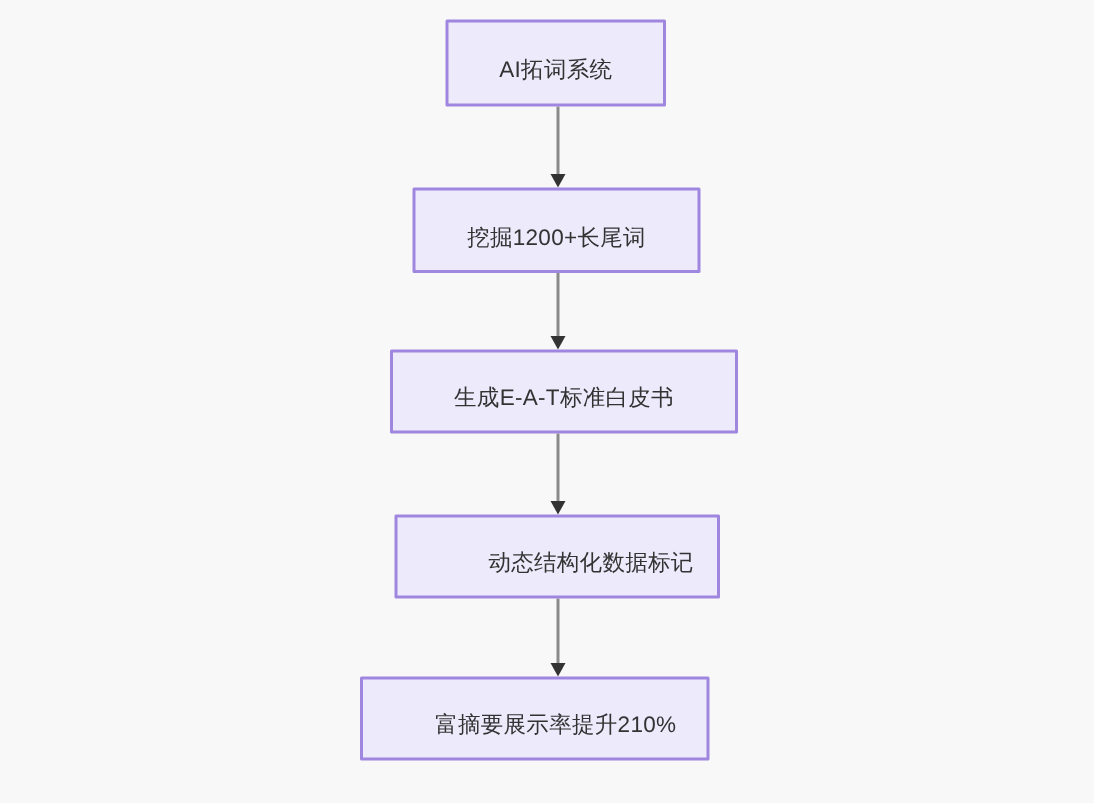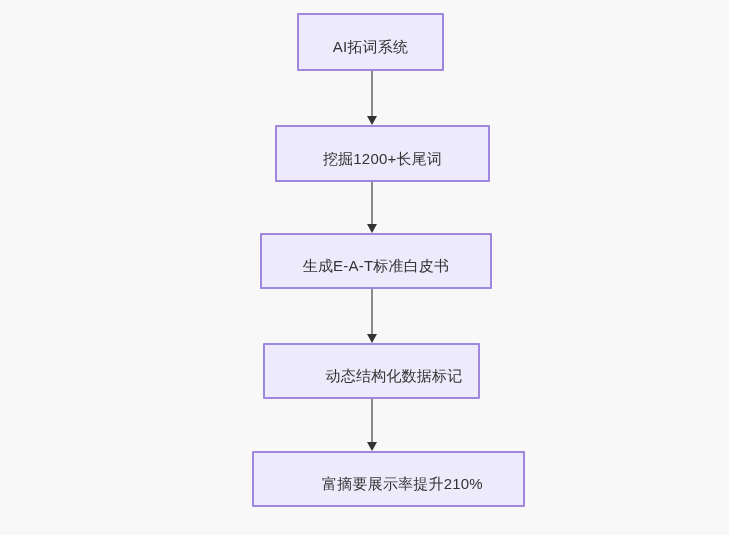--- a/index.html
+++ b/index.html
@@ -78,26 +78,26 @@
     <div class="edge-arrow" style="top: 45px; border-top-color: rgb(51, 51, 51);"></div>
   </div>
   <div class="edge" id="edge-4" style="left: 371px; top: 399px; height: 52px;">
     <div class="edge-line" style="height: 45px; background: rgb(138, 138, 138);"></div>
     <div class="edge-arrow" style="top: 43px; border-top-color: rgb(51, 51, 51);"></div>
   </div>
 
   <div class="node" id="node-1" style="left: 297px; top: 13px; width: 147px; height: 58px; background: rgb(236, 234, 251); border-color: rgb(159, 134, 223); color: rgb(51, 51, 51);">
     <span class="node-label">AI拓词系统</span>
   </div>
-  <div class="node" id="node-2" style="left: 275px; top: 125px; width: 215px; height: 57px; background: rgb(236, 234, 251); border-color: rgb(159, 134, 223); color: rgb(51, 51, 51);">
+  <div class="node" id="node-2" style="left: 275px; top: 125px; width: 192px; height: 57px; background: rgb(236, 234, 251); border-color: rgb(159, 134, 223); color: rgb(51, 51, 51);">
     <span class="node-label">挖掘1200+长尾词</span>
   </div>
   <div class="node" id="node-3" style="left: 260px; top: 233px; width: 232px; height: 56px; background: rgb(236, 234, 251); border-color: rgb(159, 134, 223); color: rgb(51, 51, 51);">
     <span class="node-label">生成E-A-T标准白皮书</span>
   </div>
   <div class="node" id="node-4" style="left: 263px; top: 343px; width: 217px; height: 56px; background: rgb(236, 234, 251); border-color: rgb(159, 134, 223); color: rgb(51, 51, 51); padding-left: 45px;">
     <span class="node-label">动态结构化数据标记</span>
   </div>
-  <div class="node" id="node-5" style="left: 252px; top: 451px; width: 273px; height: 56px; background: rgb(236, 234, 251); border-color: rgb(159, 134, 223); color: rgb(51, 51, 51); padding-left: 28px;">
+  <div class="node" id="node-5" style="left: 240px; top: 451px; width: 233px; height: 56px; background: rgb(236, 234, 251); border-color: rgb(159, 134, 223); color: rgb(51, 51, 51); padding-left: 28px;">
     <span class="node-label">富摘要展示率提升210%</span>
   </div>
 
 </div>
 
 </body></html>

